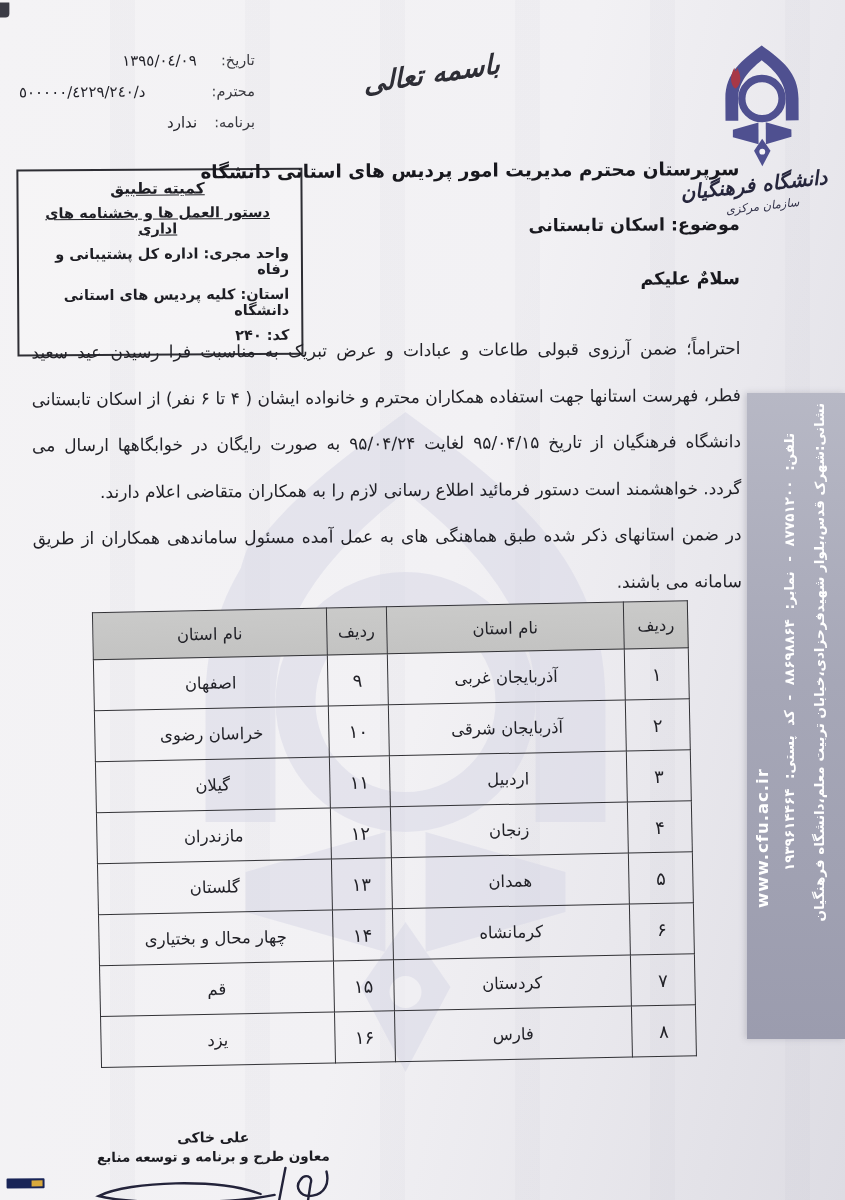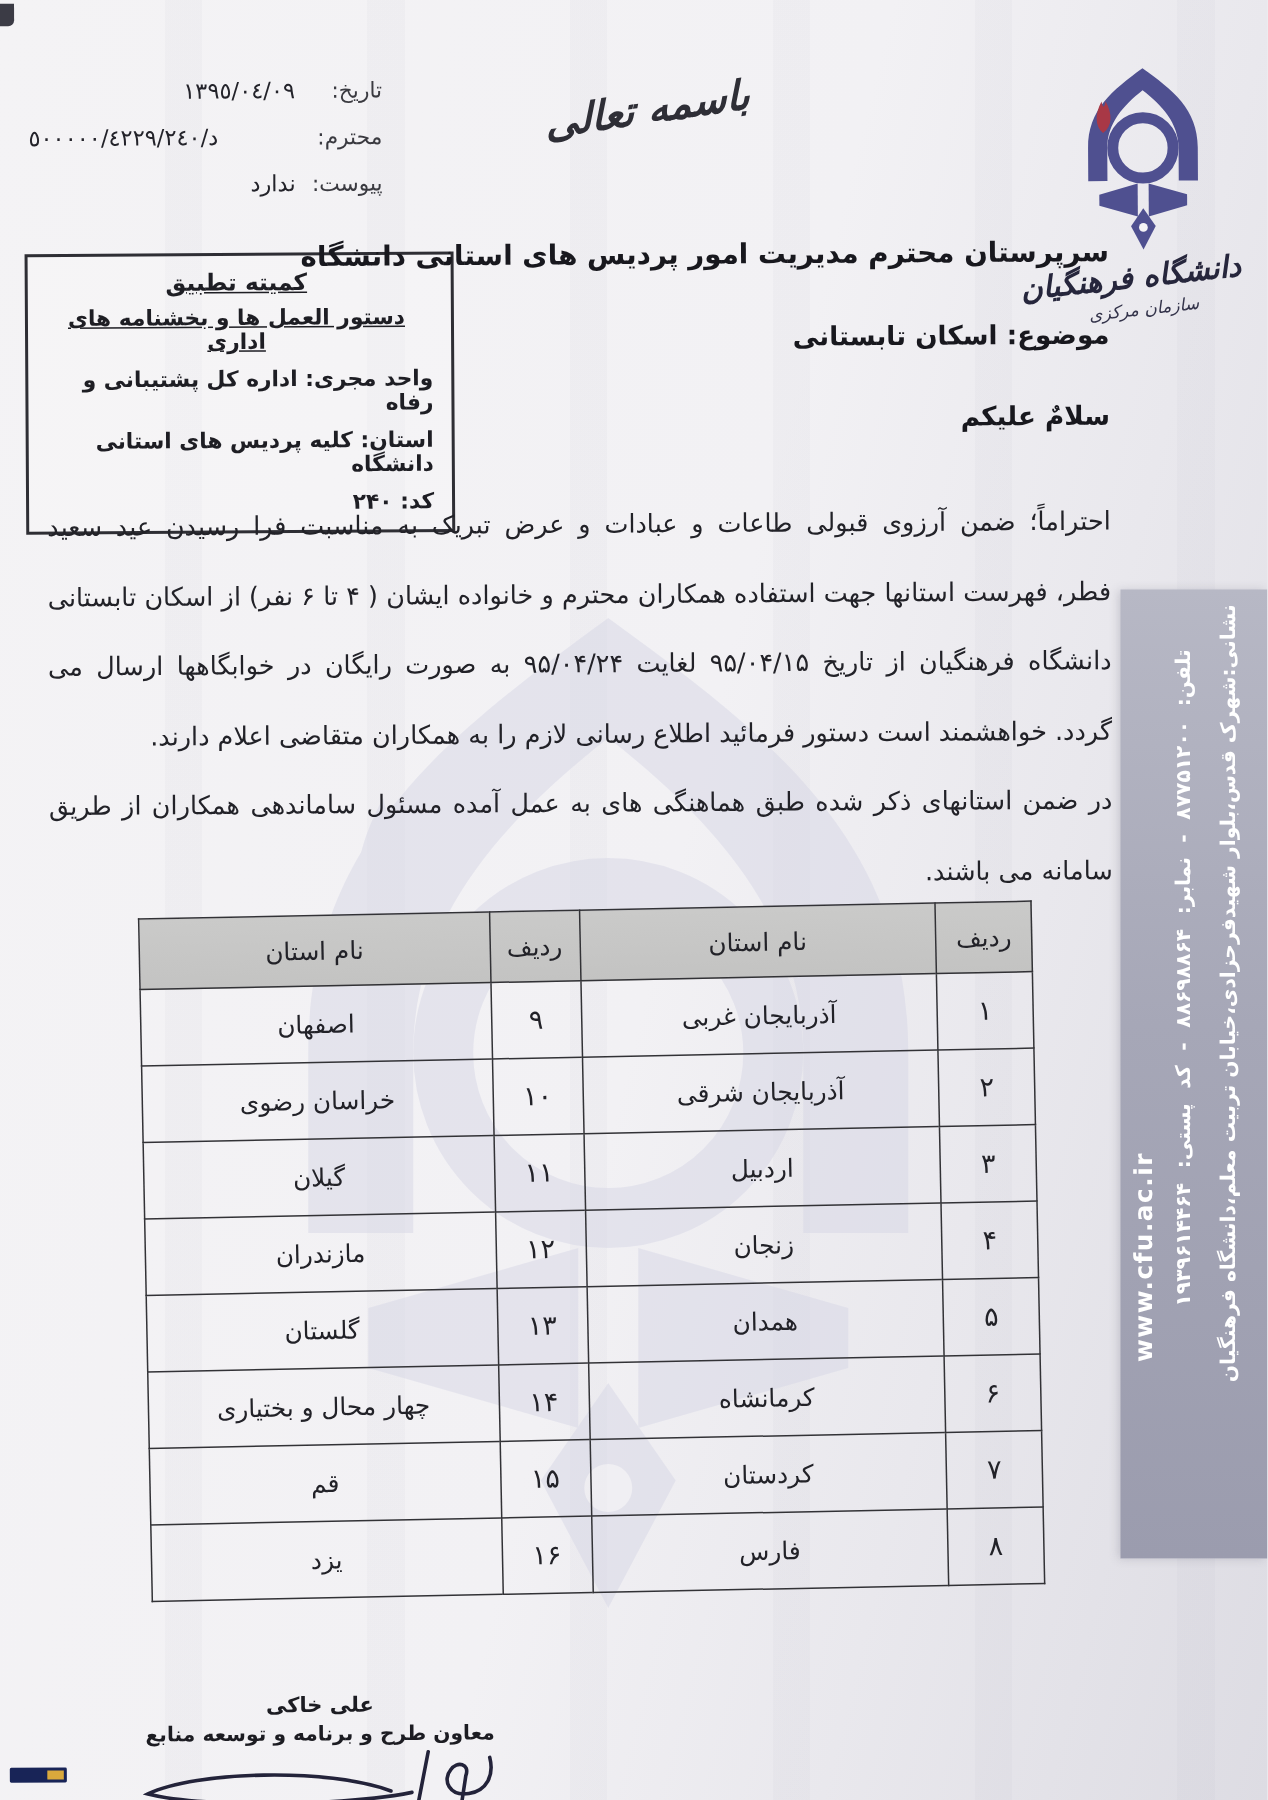--- a/index.html
+++ b/index.html
@@ -128,21 +128,21 @@
     <div class="meta fa">
       <div class="meta-row">
         <span class="meta-label">تاریخ:</span>
         <span class="meta-value">١٣٩٥/٠٤/٠٩</span>
       </div>
       <div class="meta-row">
         <span class="meta-label">محترم:</span>
         <span class="meta-value ltrv">د/٥٠٠٠٠٠/٤٢٢٩/٢٤٠</span>
       </div>
       <div class="meta-row">
-        <span class="meta-label">پیوست:</span>
+        <span class="meta-label">برنامه:</span>
         <span class="meta-value">ندارد</span>
       </div>
     </div>
 
     <div class="besmele fa">باسمه تعالی</div>
 
     <div class="logo-wrap">
       <svg class="logo-svg" viewBox="0 0 120 140" xmlns="http://www.w3.org/2000/svg">
         <g fill="#4f5090" stroke="none">
           <path d="M60 4 C38 20 20 34 20 62 L20 86 L34 86 L34 62 C34 44 46 31 60 20 C74 31 86 44 86 62 L86 86 L100 86 L100 62 C100 34 82 20 60 4 Z"></path>

